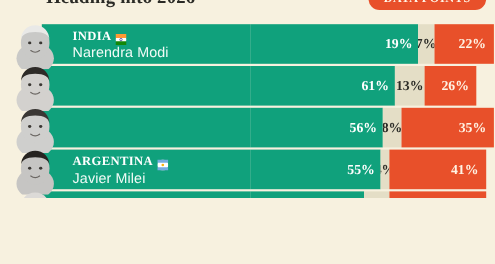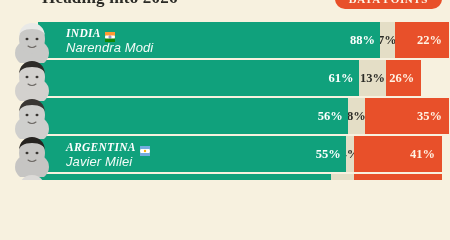--- a/index.html
+++ b/index.html
@@ -37,21 +37,21 @@
     overflow:hidden;
   }
   .avatar svg { display:block; width:48px; height:48px; }
 
   .label-pane {
     position:absolute; left:38px; top:0; width:190px; height:36px;
     background:#10A17C; z-index:1;
   }
   .label-inner {
     position:absolute; left:66px; top:5px;
-    display:flex; flex-direction:column; gap:1px;font-style:italic;
+    display:flex; flex-direction:column; gap:1px;
   }
   .country-line { display:flex; align-items:center; gap:4px; }
   .country {
     font-family:"Liberation Serif", serif;
     font-weight:bold; font-size:11.5px; color:#FFFFFF;
     letter-spacing:.3px; white-space:nowrap;
   }
   .leader {
     font-size:13px; color:#F2FBF7; white-space:nowrap;
     letter-spacing:.1px;
@@ -78,21 +78,21 @@
 
   <div class="header">
     <div class="title">Heading into 2026</div>
     <div class="badge">DATA POINTS</div>
   </div>
 
   <div class="rows" id="rows">
       <div class="row">
         <div class="bar">
           <div class="spacer" style="width:228px"></div>
-          <div class="seg seg-approve" style="width:151.94px">88%</div>
+          <div class="seg seg-approve" style="width:151.94px">19%</div>
           <div class="seg seg-neutral" style="width:14.98px">7%</div>
           <div class="seg seg-disapprove" style="width:54px">22%</div>
         </div>
         <div class="label-pane"></div>
         <div class="avatar">
           <svg viewBox="0 0 48 48">
             <ellipse cx="24" cy="38" rx="17" ry="14" fill="#C9C9C7"></ellipse>
             <ellipse cx="24" cy="24" rx="13" ry="15" fill="#C9C9C7"></ellipse>
             <path d="M11 22c0-9 6-14 13-14s13 5 13 14c0-5-5-8-13-8s-13 3-13 8z" fill="#E9E9E7"></path>
             <ellipse cx="19" cy="24" rx="1.5" ry="1.3" fill="#3a3733"></ellipse>
@@ -111,21 +111,21 @@
               </svg></span>
           </div>
           <div class="leader">Narendra Modi</div>
         </div>
       </div>
       <div class="row">
         <div class="bar">
           <div class="spacer" style="width:228px"></div>
           <div class="seg seg-approve" style="width:130.54px">61%</div>
           <div class="seg seg-neutral" style="width:27.82px">13%</div>
-          <div class="seg seg-disapprove" style="width:35px">26%</div>
+          <div class="seg seg-disapprove" style="width:47px">26%</div>
         </div>
         <div class="label-pane"></div>
         <div class="avatar">
           <svg viewBox="0 0 48 48">
             <ellipse cx="24" cy="38" rx="17" ry="14" fill="#D3D1CE"></ellipse>
             <ellipse cx="24" cy="24" rx="13" ry="15" fill="#D3D1CE"></ellipse>
             <path d="M11 22c0-9 6-14 13-14s13 5 13 14c0-5-5-8-13-8s-13 3-13 8z" fill="#2E2B28"></path>
             <ellipse cx="19" cy="24" rx="1.5" ry="1.3" fill="#3a3733"></ellipse>
             <ellipse cx="29" cy="24" rx="1.5" ry="1.3" fill="#3a3733"></ellipse>
             <path d="M20 31q4 3 8 0" stroke="#6b6763" stroke-width="1.1" fill="none" stroke-linecap="round"></path>

